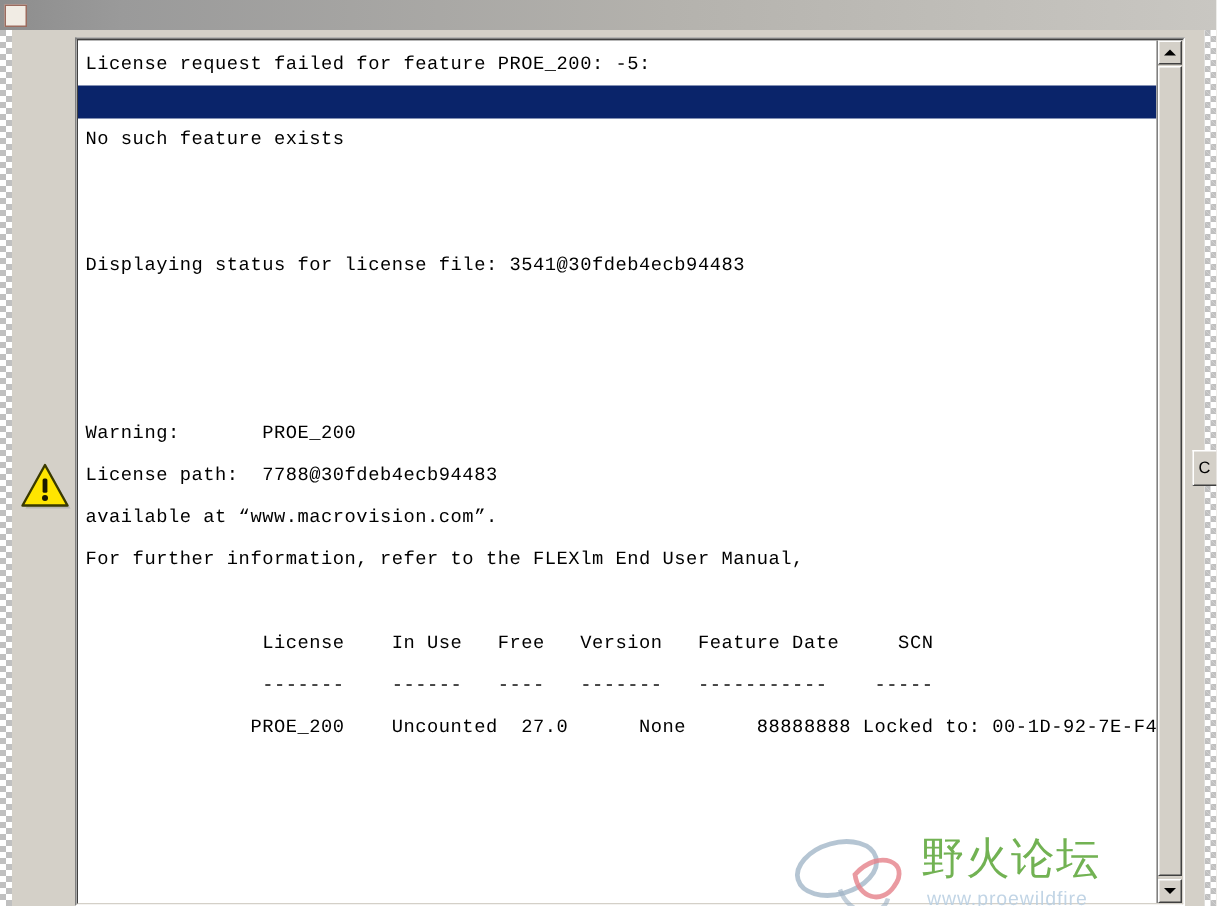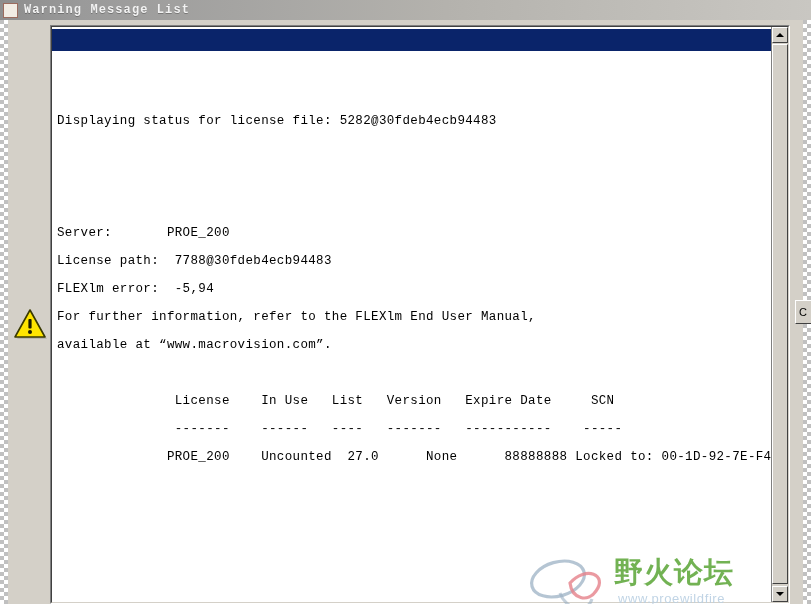--- a/index.html
+++ b/index.html
@@ -242,21 +242,21 @@
     pointer-events: none;
     z-index: 3;
     opacity: .88;
   }
   .wm-cn {
     position: absolute;
     left: 88px;
     top: 6px;
     font-family: "DejaVu Sans", sans-serif;
     font-size: 29px;
-    font-weight: bold;
+    font-weight: normal;
     color: #5fa83c;
     letter-spacing: 1px;
     white-space: nowrap;
   }
   .wm-url {
     position: absolute;
     left: 92px;
     top: 44px;
     font-family: "Liberation Sans", sans-serif;
     font-size: 13px;
@@ -268,53 +268,53 @@
 </head>
 <body>
 
 <div class="screen">
 
   <div class="checker left"></div>
   <div class="checker right"></div>
 
   <div class="titlebar">
     <div class="titlebar-icon"></div>
-    <div class="titlebar-text">Warning Message List</div>
   </div>
 
   <div class="dialog">
     <div class="dialog-inner">
 
       <div class="warn-icon">
         <svg viewBox="0 0 34 32" width="34" height="32" xmlns="http://www.w3.org/2000/svg">
           <polygon points="16,2 31,29 1,29" fill="#9a9a9a" transform="translate(2,2)" opacity=".45"></polygon>
           <polygon points="16,2 31,29 1,29" fill="#ffe500" stroke="#3a3a00" stroke-width="1.6" stroke-linejoin="round"></polygon>
           <rect x="14.4" y="11" width="3.2" height="9.5" fill="#1a1a00" rx="1"></rect>
           <circle cx="16" cy="24" r="2" fill="#1a1a00"></circle>
         </svg>
       </div>
 
       <div class="listwrap">
         <div class="listwrap-in">
 
           <div class="textpane">
+              <div class="line">License request failed for feature PROE_200: -5:</div>
               <div class="line sel"></div>
-              <div class="line"></div>
-              <div class="line"></div>
-              <div class="line">Displaying status for license file: 5282@30fdeb4ecb94483</div>
-              <div class="line"></div>
-              <div class="line"></div>
-              <div class="line"></div>
-              <div class="line">Server:       PROE_200</div>
+              <div class="line">No such feature exists</div>
+              <div class="line"></div>
+              <div class="line"></div>
+              <div class="line">Displaying status for license file: 3541@30fdeb4ecb94483</div>
+              <div class="line"></div>
+              <div class="line"></div>
+              <div class="line"></div>
+              <div class="line">Warning:       PROE_200</div>
               <div class="line">License path:  7788@30fdeb4ecb94483</div>
-              <div class="line">FLEXlm error:  -5,94</div>
+              <div class="line">available at “www.macrovision.com”.</div>
               <div class="line">For further information, refer to the FLEXlm End User Manual,</div>
-              <div class="line">available at “www.macrovision.com”.</div>
-              <div class="line"></div>
-              <div class="line">               License    In Use   List   Version   Expire Date     SCN</div>
+              <div class="line"></div>
+              <div class="line">               License    In Use   Free   Version   Feature Date     SCN</div>
               <div class="line">               -------    ------   ----   -------   -----------    -----</div>
               <div class="line">              PROE_200    Uncounted  27.0      None      88888888 Locked to: 00-1D-92-7E-F4-C3</div>
             </div>
 
           <div class="vscroll">
             <div class="sb-btn up">
                 <i></i>
               </div>
             <div class="sb-thumb"></div>
             <div class="sb-btn down">

